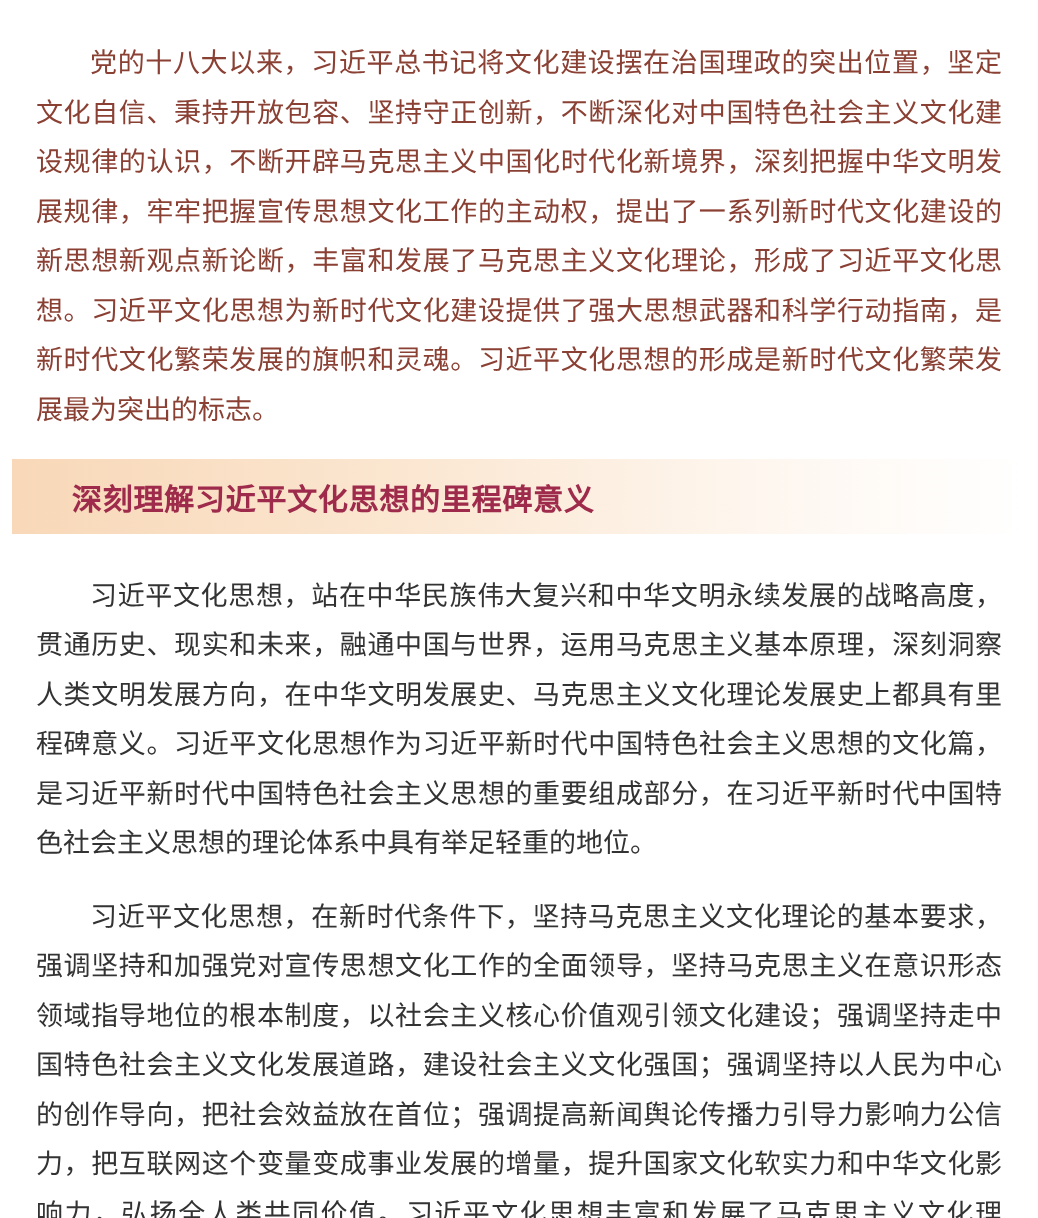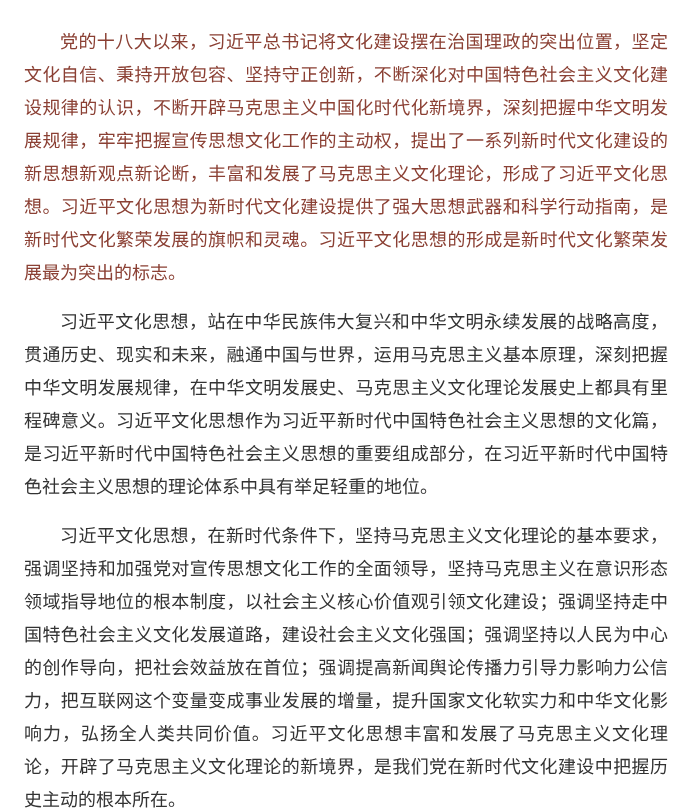--- a/index.html
+++ b/index.html
@@ -51,18 +51,21 @@
     letter-spacing: 0.5px;
   }
 </style>
 </head>
 <body>
 
 <div class="article">
 
   <p class="para lead-para">党的十八大以来，习近平总书记将文化建设摆在治国理政的突出位置，坚定文化自信、秉持开放包容、坚持守正创新，不断深化对中国特色社会主义文化建设规律的认识，不断开辟马克思主义中国化时代化新境界，深刻把握中华文明发展规律，牢牢把握宣传思想文化工作的主动权，提出了一系列新时代文化建设的新思想新观点新论断，丰富和发展了马克思主义文化理论，形成了习近平文化思想。习近平文化思想为新时代文化建设提供了强大思想武器和科学行动指南，是新时代文化繁荣发展的旗帜和灵魂。习近平文化思想的形成是新时代文化繁荣发展最为突出的标志。</p>
 
+  <div class="heading-bar">
+    <h2>深刻理解习近平文化思想的里程碑意义</h2>
+  </div>
 
-  <p class="para body-para">习近平文化思想，站在中华民族伟大复兴和中华文明永续发展的战略高度，贯通历史、现实和未来，融通中国与世界，运用马克思主义基本原理，深刻把握中华文明发展规律，在中华文明发展史、马克思主义文化理论发展史上都具有里程碑意义。习近平文化思想作为习近平新时代中国特色社会主义思想的文化篇，是习近平新时代中国特色社会主义思想的重要组成部分，在习近平新时代中国特色社会主义思想的理论体系中具有举足轻重的地位。</p>
+  <p class="para body-para">习近平文化思想，站在中华民族伟大复兴和中华文明永续发展的战略高度，贯通历史、现实和未来，融通中国与世界，运用马克思主义基本原理，深刻洞察人类文明发展方向，在中华文明发展史、马克思主义文化理论发展史上都具有里程碑意义。习近平文化思想作为习近平新时代中国特色社会主义思想的文化篇，是习近平新时代中国特色社会主义思想的重要组成部分，在习近平新时代中国特色社会主义思想的理论体系中具有举足轻重的地位。</p>
 
   <p class="para body-para">习近平文化思想，在新时代条件下，坚持马克思主义文化理论的基本要求，强调坚持和加强党对宣传思想文化工作的全面领导，坚持马克思主义在意识形态领域指导地位的根本制度，以社会主义核心价值观引领文化建设；强调坚持走中国特色社会主义文化发展道路，建设社会主义文化强国；强调坚持以人民为中心的创作导向，把社会效益放在首位；强调提高新闻舆论传播力引导力影响力公信力，把互联网这个变量变成事业发展的增量，提升国家文化软实力和中华文化影响力，弘扬全人类共同价值。习近平文化思想丰富和发展了马克思主义文化理论，开辟了马克思主义文化理论的新境界，是我们党在新时代文化建设中把握历史主动的根本所在。</p>
 
 </div>
 
 </body></html>

